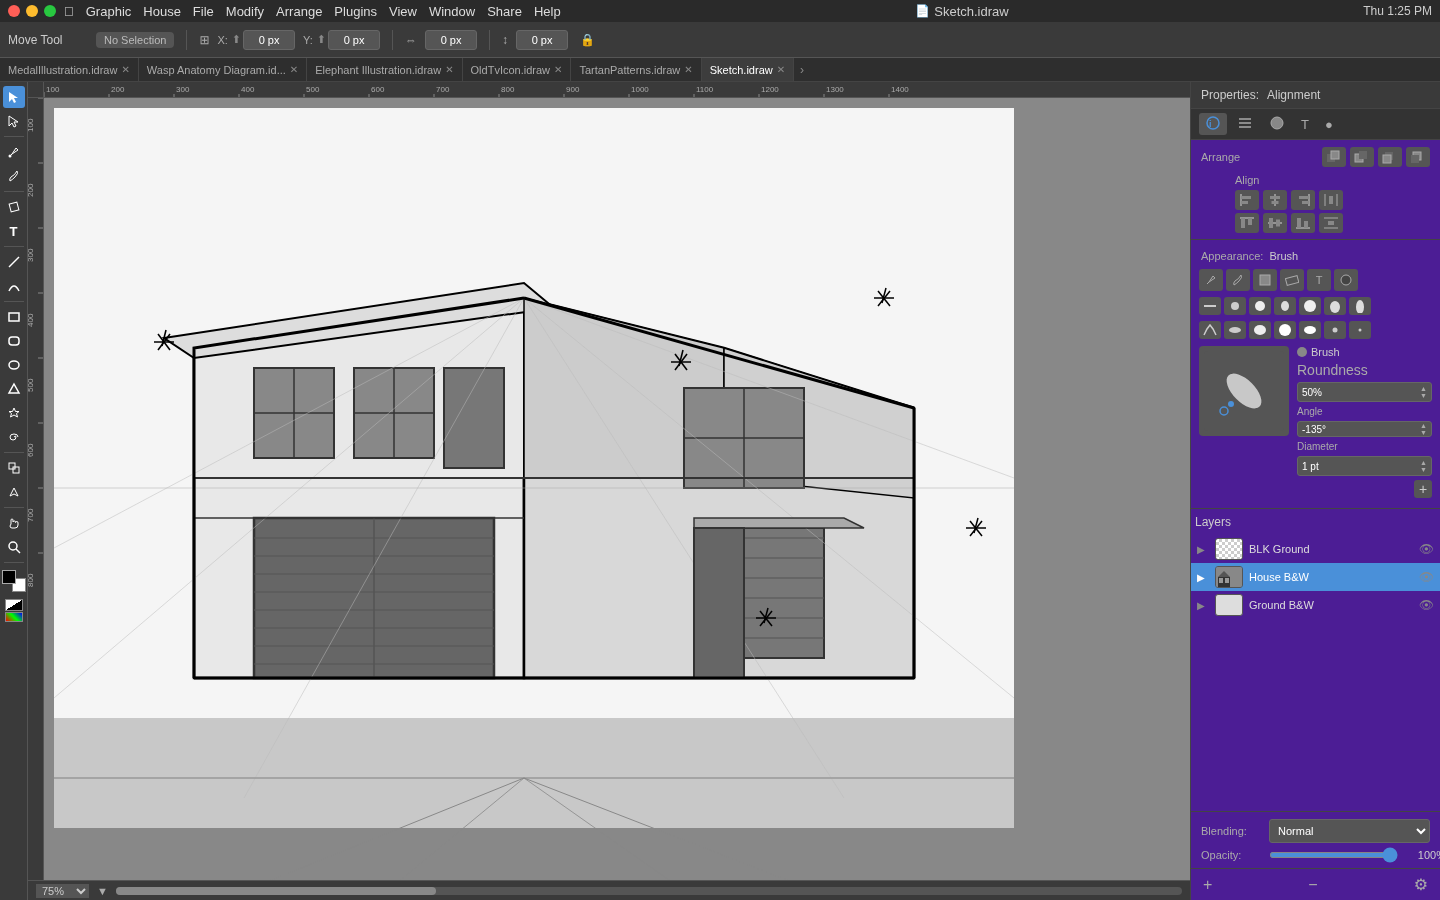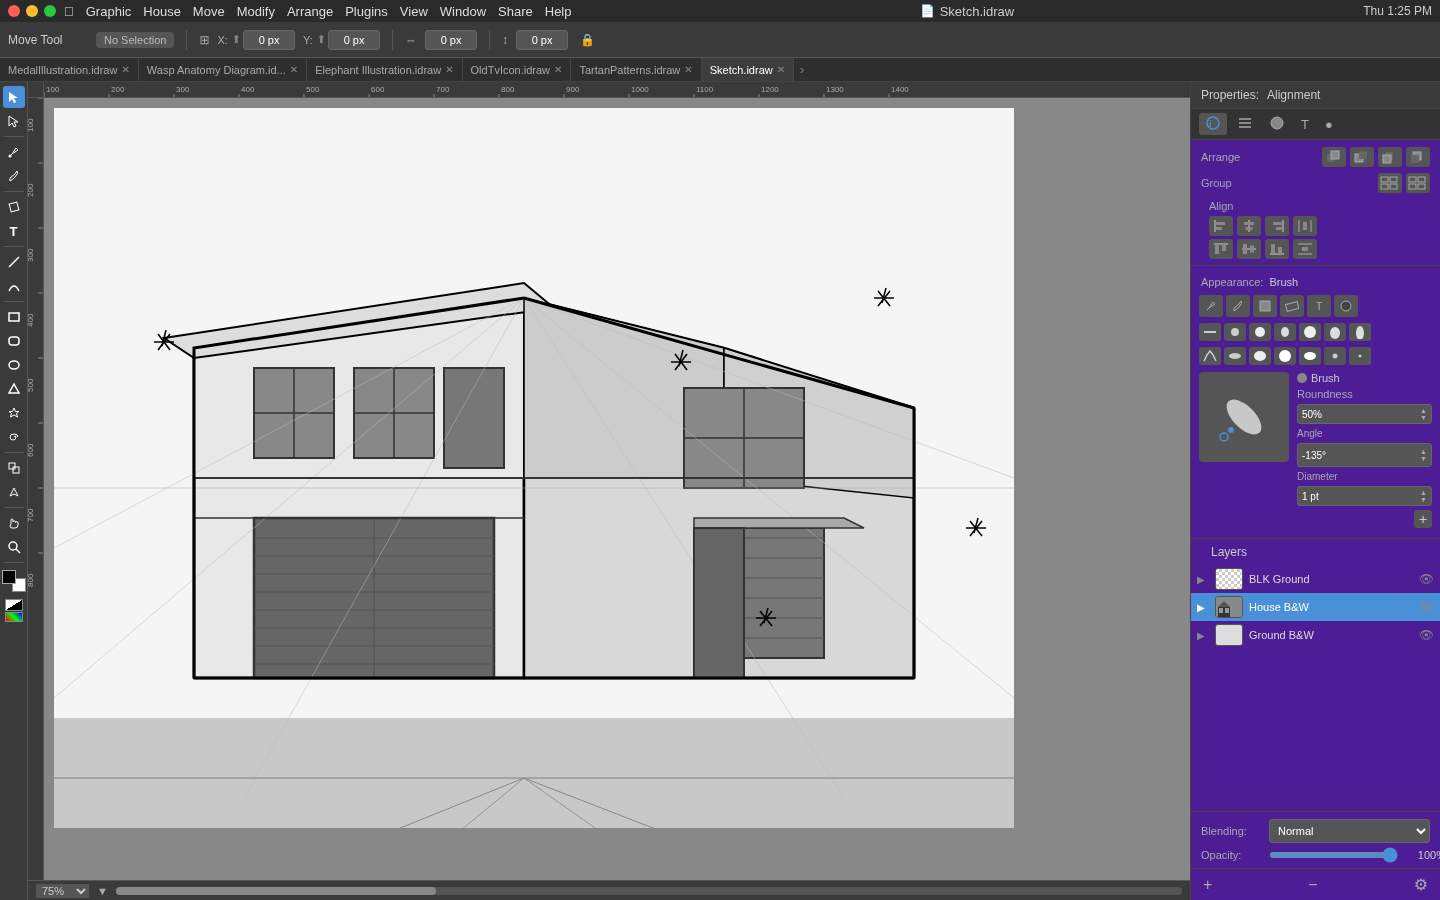--- a/index.html
+++ b/index.html
@@ -115,21 +115,21 @@
       display: flex; align-items: center; justify-content: center;
       cursor: pointer; font-size: 10px; color: #ccc;
     }
 
     
     .appearance-section { border-top: 1px solid #444; padding: 6px 0; }
     .brush-tool-btn { width: 24px; height: 22px; background: #555; border-radius: 3px; display: flex; align-items: center; justify-content: center; cursor: pointer; font-size: 11px; color: #ccc; }
 
     
     .layers-section { border-top: 1px solid #444; flex: 1; overflow: hidden; }
-    .layers-header { display: flex; align-items: center; justify-content: space-between; padding: 6px 20px; }
+    .layers-header { display: flex; align-items: center; justify-content: space-between; padding: 6px 4px; }
     .layers-title { font-size: 12px; color: #ccc; font-weight: 500; }
     .layer-row {
       display: flex; align-items: center; padding: 3px 6px; cursor: pointer; gap: 6px;
     }
     .layer-row.active { background: #4a90d9; }
     .layer-expand { width: 12px; font-size: 10px; color: #888; }
     .layer-thumb { width: 28px; height: 22px; border-radius: 3px; border: 1px solid #555; overflow: hidden; flex-shrink: 0; }
     .layer-name { flex: 1; font-size: 11px; color: #ddd; }
     .layer-eye { font-size: 12px; color: #888; cursor: pointer; }
 
@@ -157,21 +157,21 @@
   <div class="titlebar-left">
     <div class="traffic-lights">
       <div class="traffic-light tl-close"></div>
       <div class="traffic-light tl-min"></div>
       <div class="traffic-light tl-max"></div>
     </div>
     <div class="menu-items">
       <span class="menu-item"></span>
       <span class="menu-item">Graphic</span>
       <span class="menu-item">House</span>
-      <span class="menu-item">Move</span>
+      <span class="menu-item">File</span>
       <span class="menu-item">Modify</span>
       <span class="menu-item">Arrange</span>
       <span class="menu-item">Plugins</span>
       <span class="menu-item">View</span>
       <span class="menu-item">Window</span>
       <span class="menu-item">Share</span>
       <span class="menu-item">Help</span>
     </div>
   </div>
   <div class="titlebar-center">
@@ -603,44 +603,22 @@
           </div>
           <div class="icon-box">
             <svg width="16" height="14" viewBox="0 0 16 14">
                 <rect x="3" y="2" width="8" height="8" fill="#888" stroke="#aaa" stroke-width="1"></rect>
                 <rect x="1" y="5" width="8" height="8" fill="#666"></rect>
               </svg>
           </div>
         </div>
       </div>
 
-      <div class="section-row">
-        <span class="section-label">Group</span>
-        <div class="icon-grid">
-          <div class="icon-box">
-            <svg width="20" height="14" viewBox="0 0 20 14">
-                <rect x="1" y="1" width="7" height="5" fill="none" stroke="#aaa" stroke-width="1"></rect>
-                <rect x="10" y="1" width="7" height="5" fill="none" stroke="#aaa" stroke-width="1"></rect>
-                <rect x="1" y="8" width="7" height="5" fill="none" stroke="#aaa" stroke-width="1"></rect>
-                <rect x="10" y="8" width="7" height="5" fill="none" stroke="#aaa" stroke-width="1"></rect>
-                <rect x="0" y="0" width="18" height="13" fill="none" stroke="#666" stroke-width="0.5" stroke-dasharray="2,1"></rect>
-              </svg>
-          </div>
-          <div class="icon-box">
-            <svg width="20" height="14" viewBox="0 0 20 14">
-                <rect x="1" y="1" width="7" height="5" fill="none" stroke="#aaa" stroke-width="1"></rect>
-                <rect x="10" y="1" width="7" height="5" fill="none" stroke="#aaa" stroke-width="1"></rect>
-                <rect x="1" y="8" width="7" height="5" fill="none" stroke="#aaa" stroke-width="1"></rect>
-                <rect x="10" y="8" width="7" height="5" fill="none" stroke="#aaa" stroke-width="1"></rect>
-              </svg>
-          </div>
-        </div>
-      </div>
-
-      <div style="padding:3px 18px 2px;">
+
+      <div style="padding:3px 4px 2px;margin-left:40px;">
         <span class="section-label">Align</span>
         
         <div style="display:flex; gap:4px; margin-top:3px;">
           <div class="icon-box">
             <svg width="16" height="14" viewBox="0 0 16 14">
                 <line x1="2" y1="1" x2="2" y2="13" stroke="#aaa" stroke-width="1.5"></line>
                 <rect x="2" y="3" width="10" height="3" fill="#888"></rect>
                 <rect x="2" y="8" width="7" height="3" fill="#888"></rect>
               </svg>
           </div>
@@ -826,34 +804,34 @@
           </svg>
         </div>
 
         <div style="flex:1; display:flex; flex-direction:column; gap:4px;">
           <div style="display:flex; align-items:center; gap:4px;">
             <div style="width:10px; height:10px; border-radius:50%; background:#888;"></div>
             <span style="font-size:11px; color:#ccc;">Brush</span>
           </div>
 
           <div style="display:flex; align-items:center; justify-content:space-between;">
-            <span style="font-size:11px; color:#aaa;">Roundness</span>
+            <span style="font-size:14px; color:#aaa;">Roundness</span>
           </div>
           <div style="display:flex; align-items:center; background:#555; border:1px solid #666; border-radius:3px; height:20px; justify-content:space-between; padding:0 4px;">
             <span style="font-size:10px; color:#fff;">50%</span>
             <div style="display:flex; flex-direction:column;">
               <span style="font-size:7px; color:#aaa; cursor:pointer; line-height:1;">▲</span>
               <span style="font-size:7px; color:#aaa; cursor:pointer; line-height:1;">▼</span>
             </div>
           </div>
 
           <div style="display:flex; align-items:flex-start; justify-content:space-between;">
             <span style="font-size:10px; color:#aaa;">Angle</span>
           </div>
-          <div style="display:flex; align-items:center; background:#555; border:1px solid #666; border-radius:3px; height:24px; justify-content:space-between; padding:0 4px;">
+          <div style="display:flex; align-items:center; background:#555; border:1px solid #666; border-radius:3px; height:16px; justify-content:space-between; padding:0 4px;">
             <span style="font-size:10px; color:#fff;">-135°</span>
             <div style="display:flex; flex-direction:column;">
               <span style="font-size:7px; color:#aaa; cursor:pointer; line-height:1;">▲</span>
               <span style="font-size:7px; color:#aaa; cursor:pointer; line-height:1;">▼</span>
             </div>
           </div>
 
           <div style="display:flex; align-items:center; justify-content:space-between;">
             <span style="font-size:10px; color:#aaa;">Diameter</span>
           </div>

